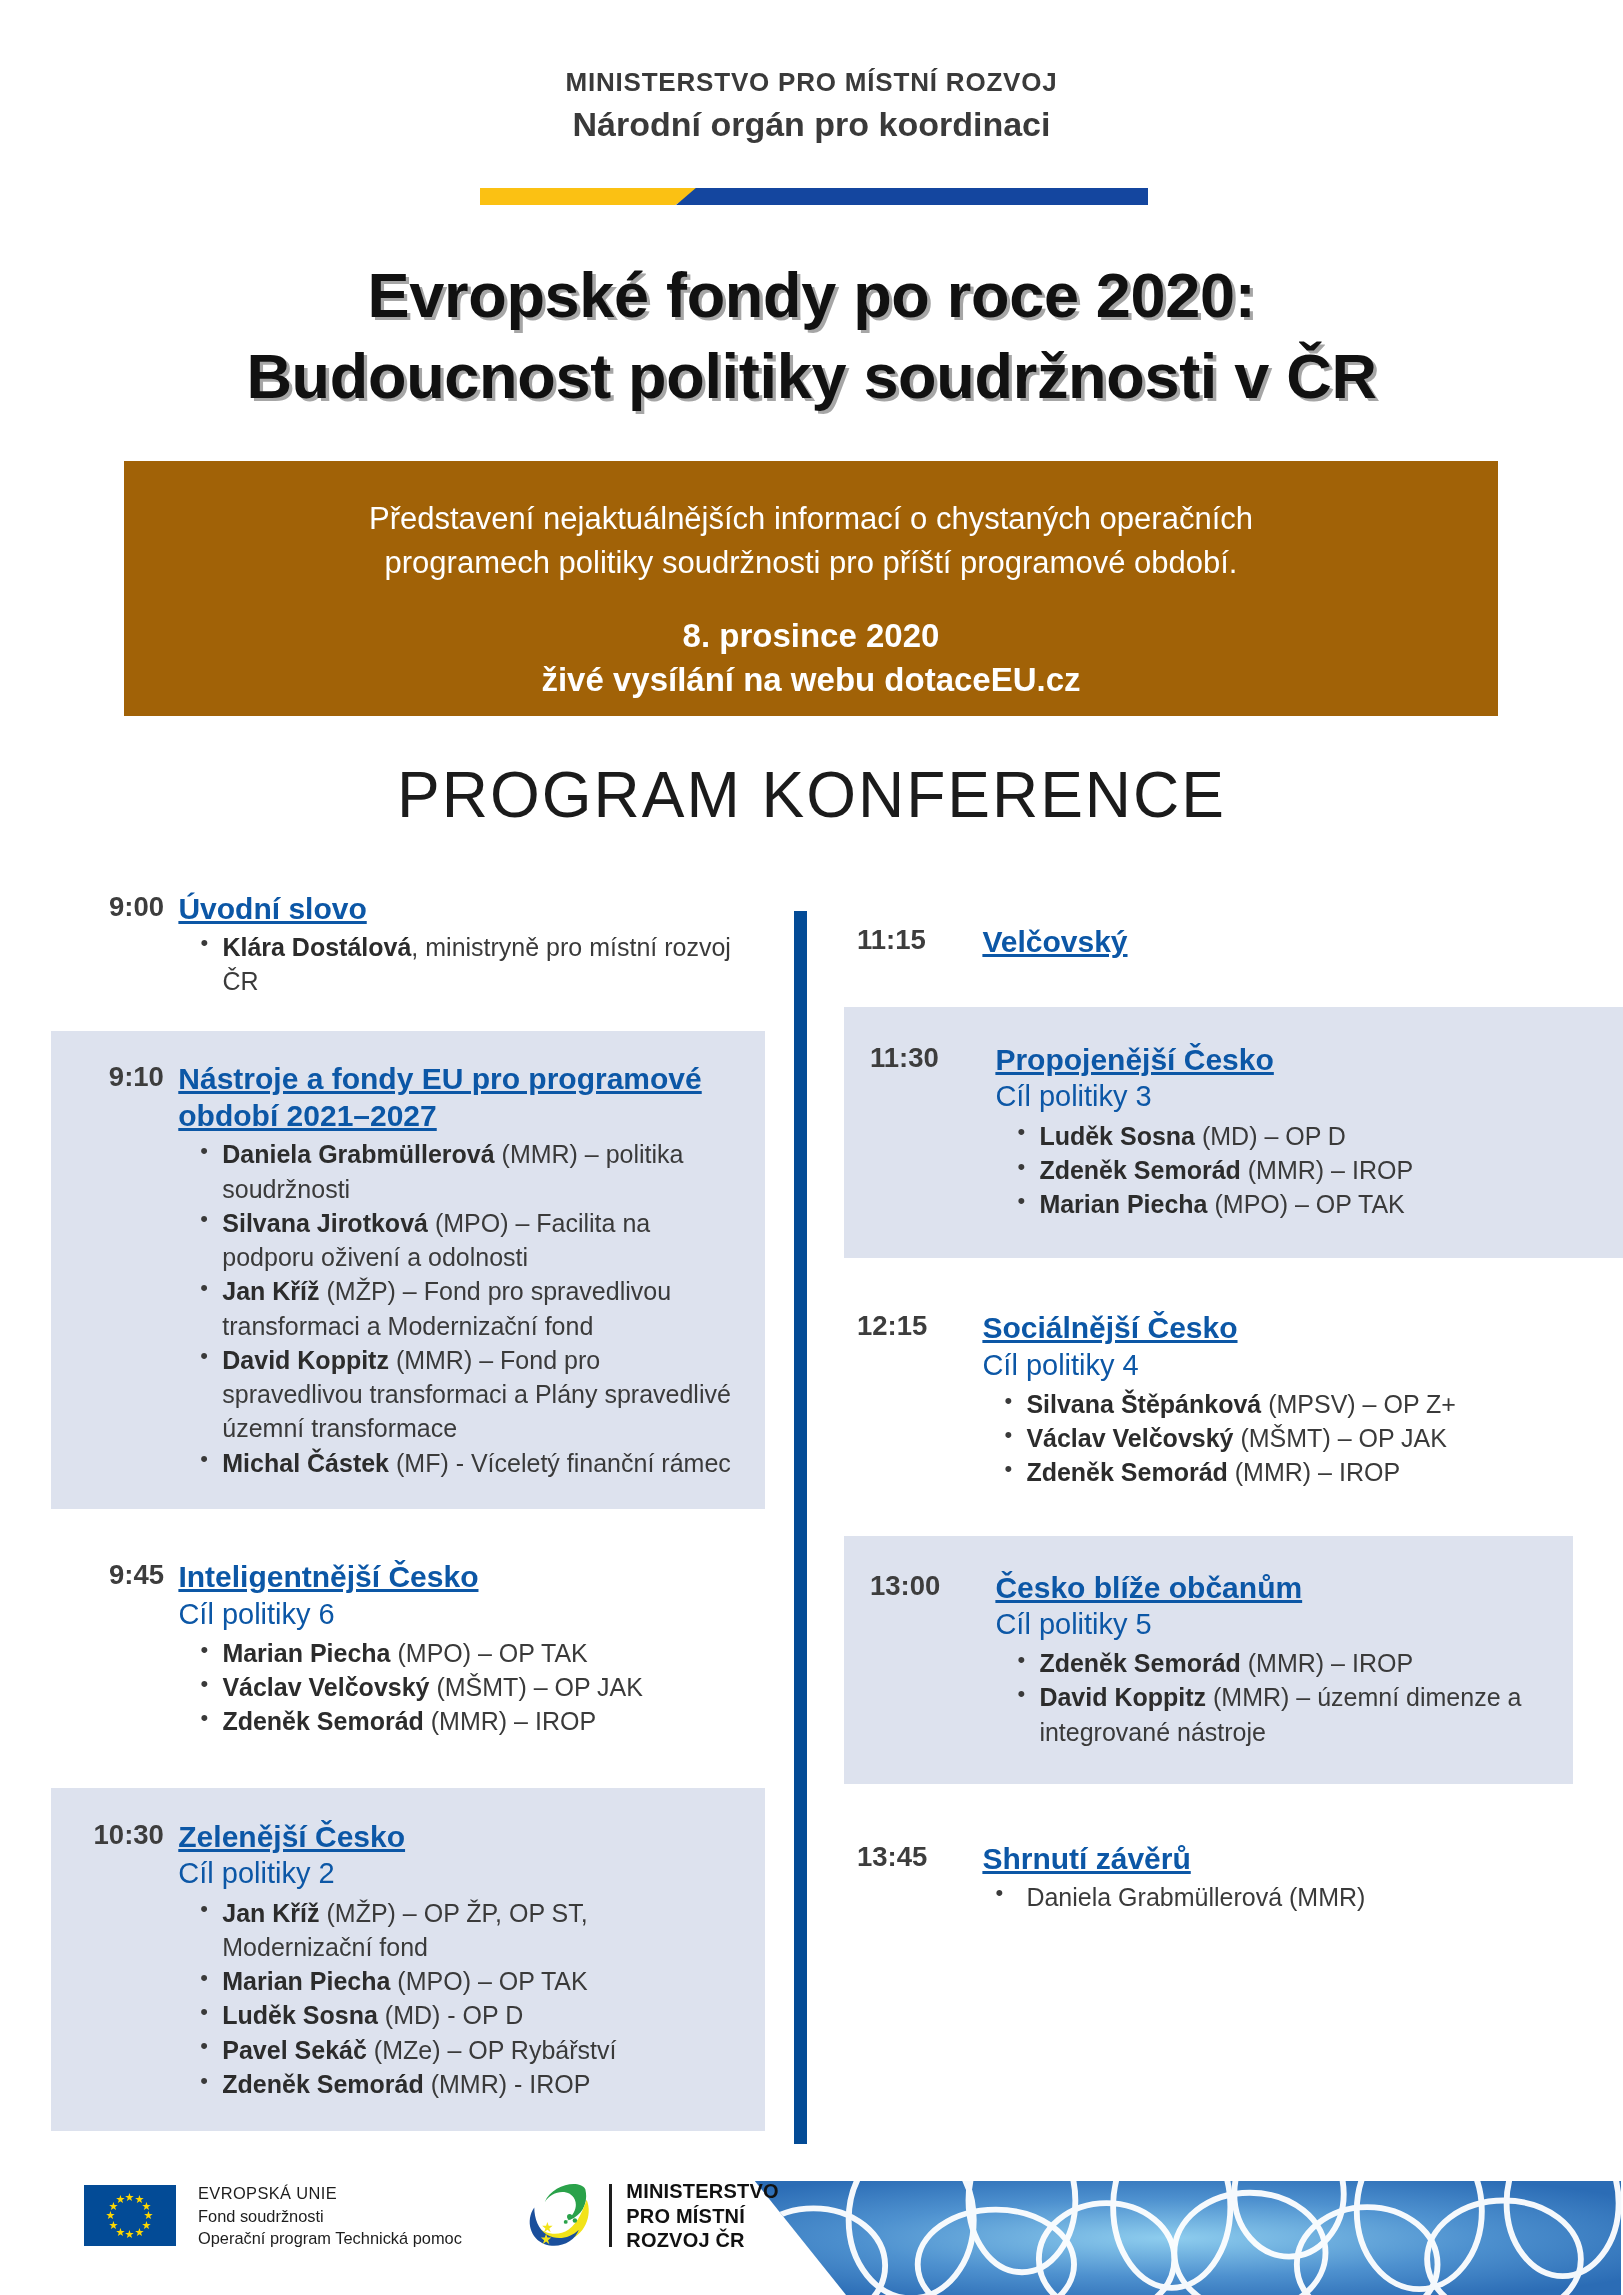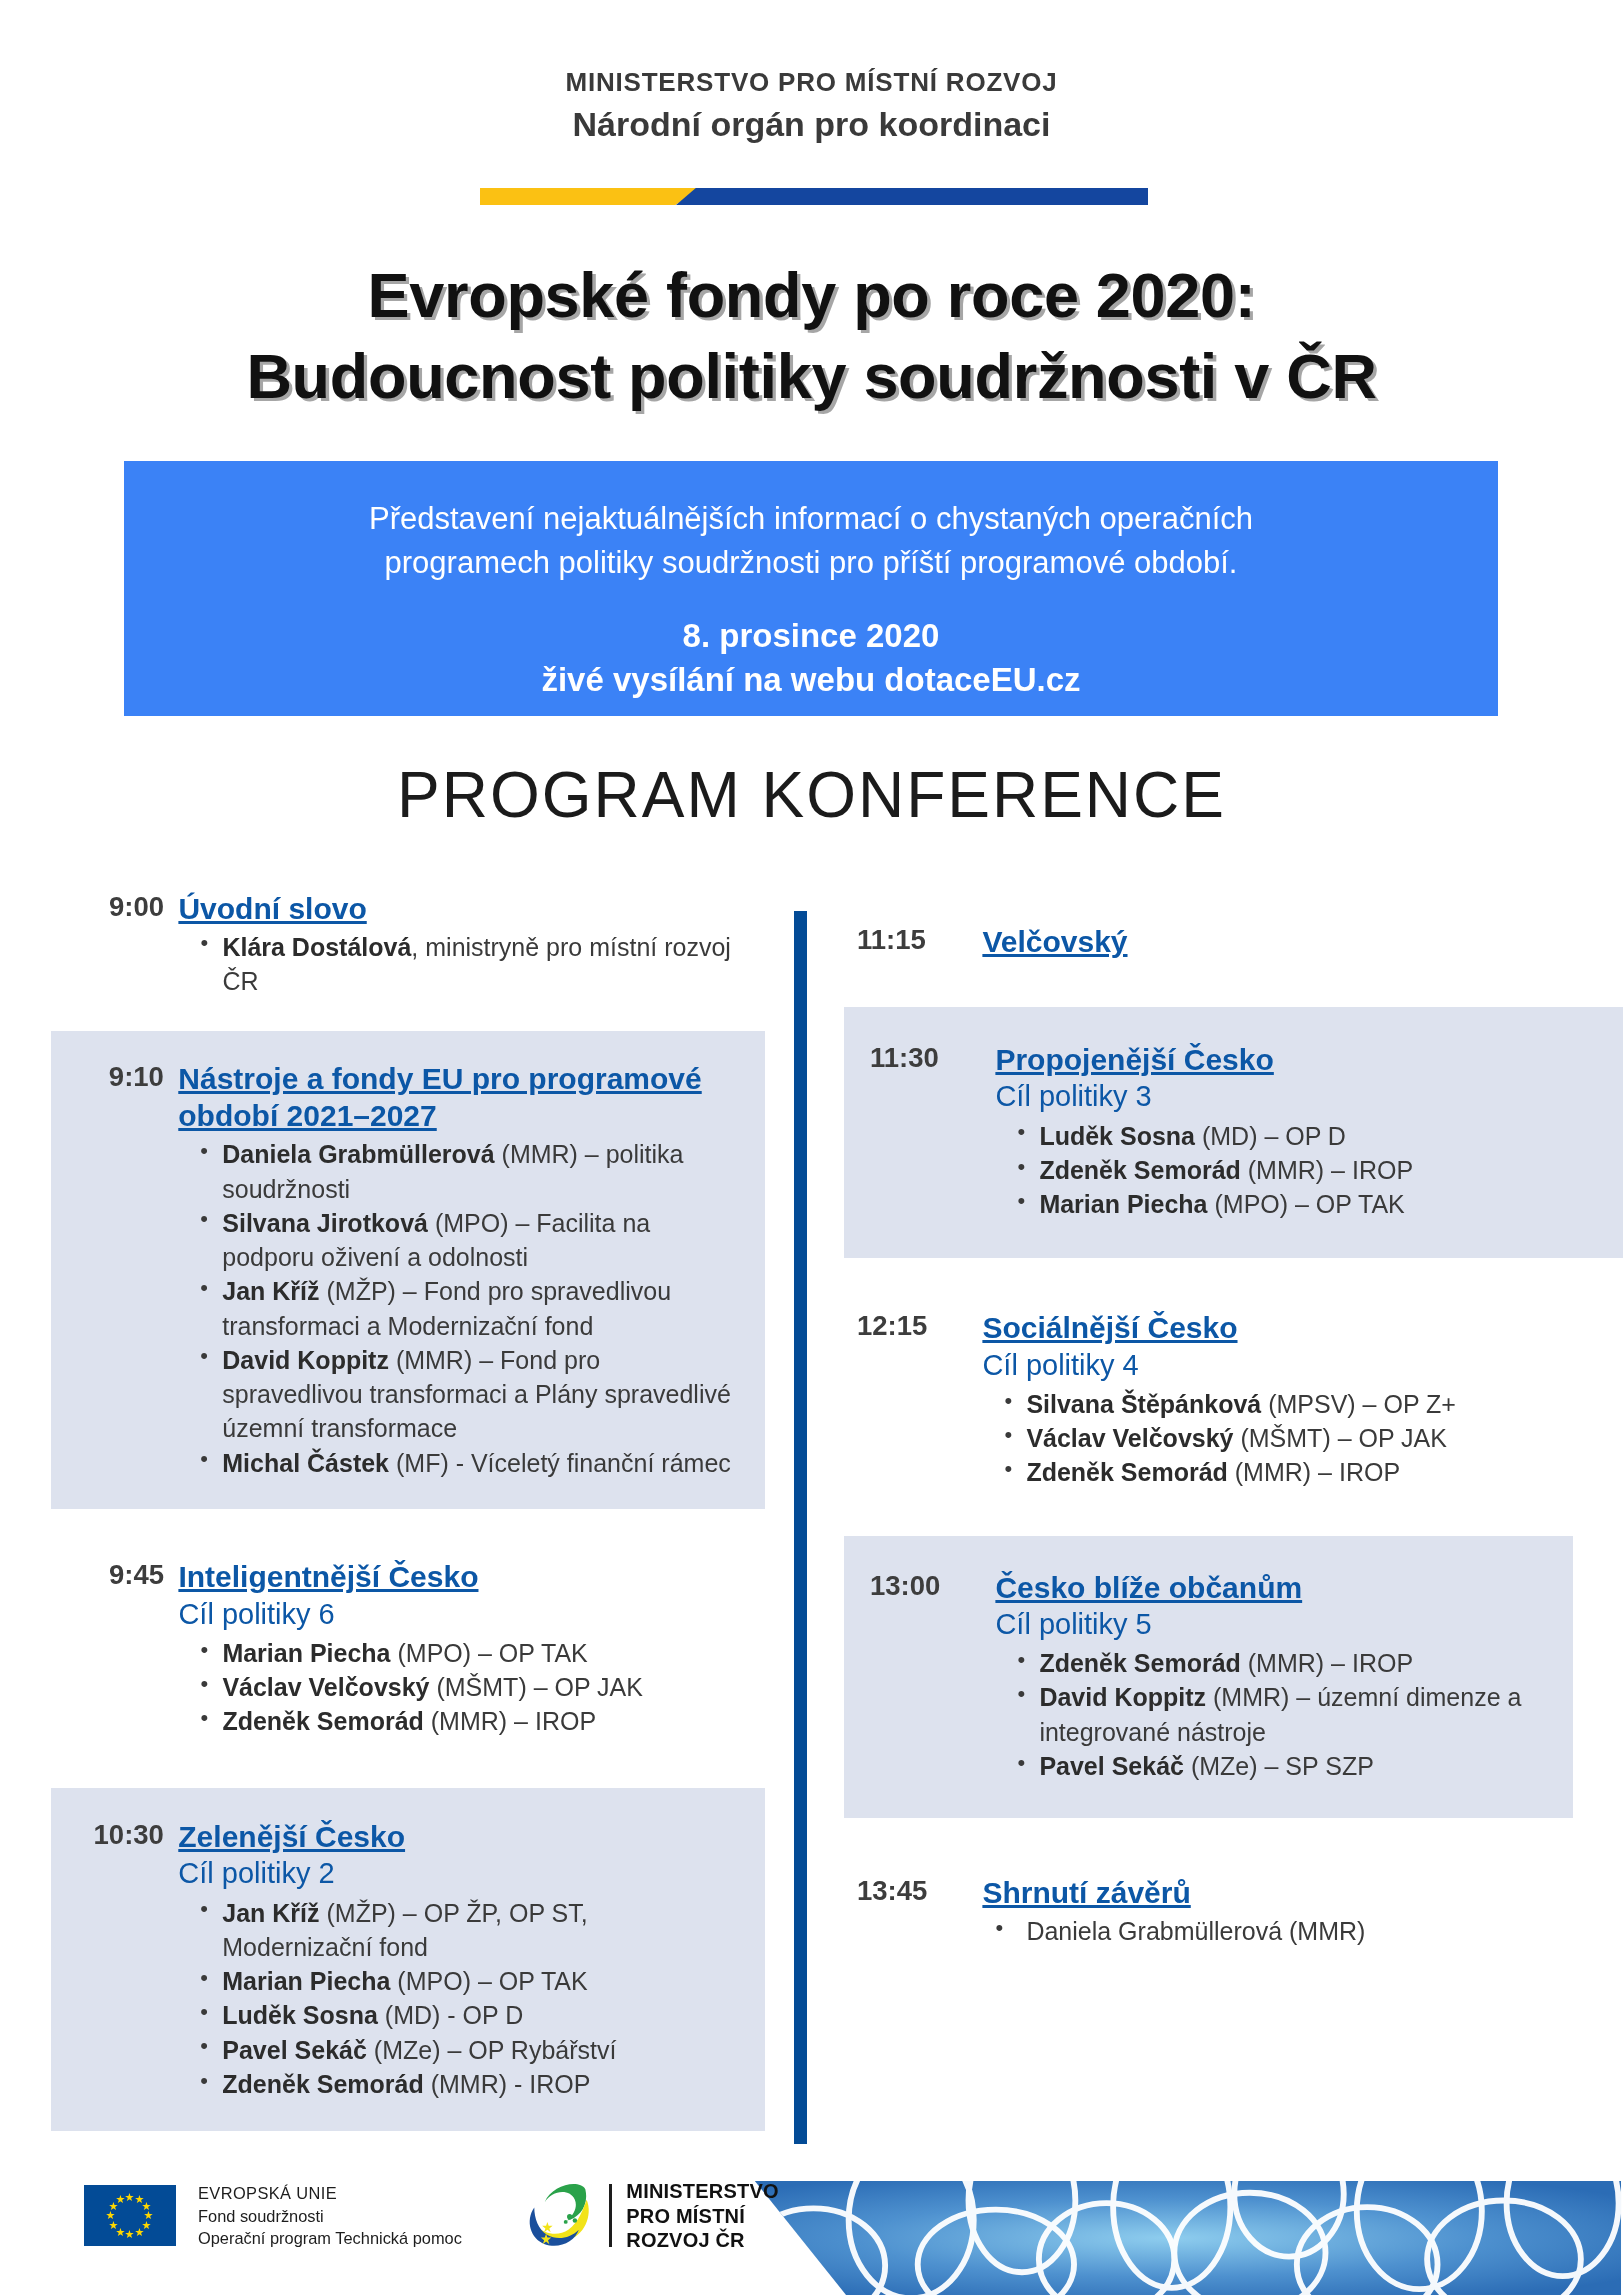--- a/index.html
+++ b/index.html
@@ -42,21 +42,21 @@
   }
   .title-line{
     font-size:63px;font-weight:bold;color:#111111;line-height:1.28;
     letter-spacing:-0.3px;
     text-shadow:3.3px 3.3px 0 rgba(150,150,150,0.85);
   }
 
   
   .banner{
     position:absolute;left:124px;top:461px;width:1374px;height:255px;
-    background:#3b82f6;color:#ffffff;box-sizing:border-box;
+    background:#a16207;color:#ffffff;box-sizing:border-box;
     padding:36px 79px 0 79px;text-align:center;
   }
   .banner .desc{
     font-size:31px;line-height:1.42;font-weight:400;
   }
   .banner .date{
     font-size:33px;font-weight:bold;margin-top:29px;line-height:1.32;
   }
   .banner .stream{
     font-size:33px;font-weight:bold;line-height:1.32;
@@ -275,21 +275,20 @@
     </div>
     <div class="slot shaded" style="padding: 33px 26px 35px; margin-top: 46px; margin-left: 13px; width: 729px;">
       <div class="slot-inner">
         <div class="time">13:00</div>
         <div class="body-col">
           <div class="sess-title">Česko blíže občanům</div>
           <div class="sess-sub">Cíl politiky 5</div>
           <ul class="speakers">
             <li><b>Zdeněk Semorád</b><span> (MMR) – IROP</span></li>
             <li><b>David Koppitz</b><span> (MMR) – územní dimenze a integrované nástroje</span></li>
-            <li><b>Pavel Sekáč</b><span> (MZe) – SP SZP</span></li>
           </ul>
         </div>
       </div>
     </div>
     <div class="slot" style="padding: 0px 26px; margin-top: 56px;">
       <div class="slot-inner">
         <div class="time">13:45</div>
         <div class="body-col">
           <div class="sess-title">Shrnutí závěrů</div>
           <ul class="speakers wide">

